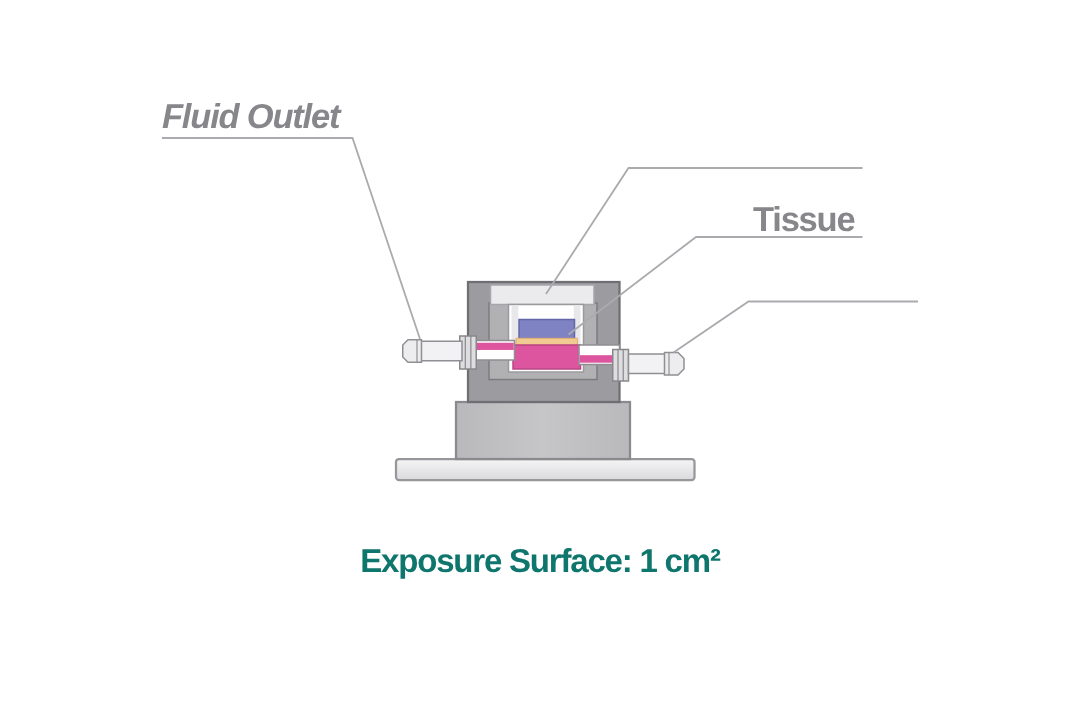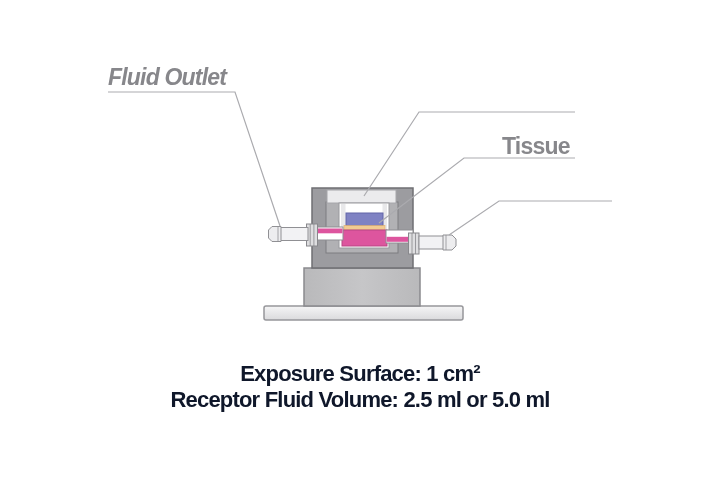--- a/index.html
+++ b/index.html
@@ -20,21 +20,21 @@
     line-height: 23px;
     letter-spacing: -0.8px;
     white-space: nowrap;
   }
   .caption {
     position: absolute;
     left: 0;
     width: 720px;
     top: 361px;
     text-align: center;
-    color: #0f172a;
+    color: #0f766e;
     font-weight: 700;
     font-size: 22px;
     line-height: 26px;
     letter-spacing: -0.8px;
   }
 </style>
 </head>
 <body>
 
 <div id="stage">
@@ -109,16 +109,15 @@
   </svg>
 
   <div class="callout" style="left:108px; top:66px;font-style:italic;">Fluid Outlet</div>
 
 
   <div class="callout" style="left:502px; top:135px;">Tissue</div>
 
 
   <div class="caption">
     <div>Exposure Surface: 1 cm²</div>
-    <div>Receptor Fluid Volume: 2.5 ml or 5.0 ml</div>
   </div>
 
 </div>
 
 </body></html>

